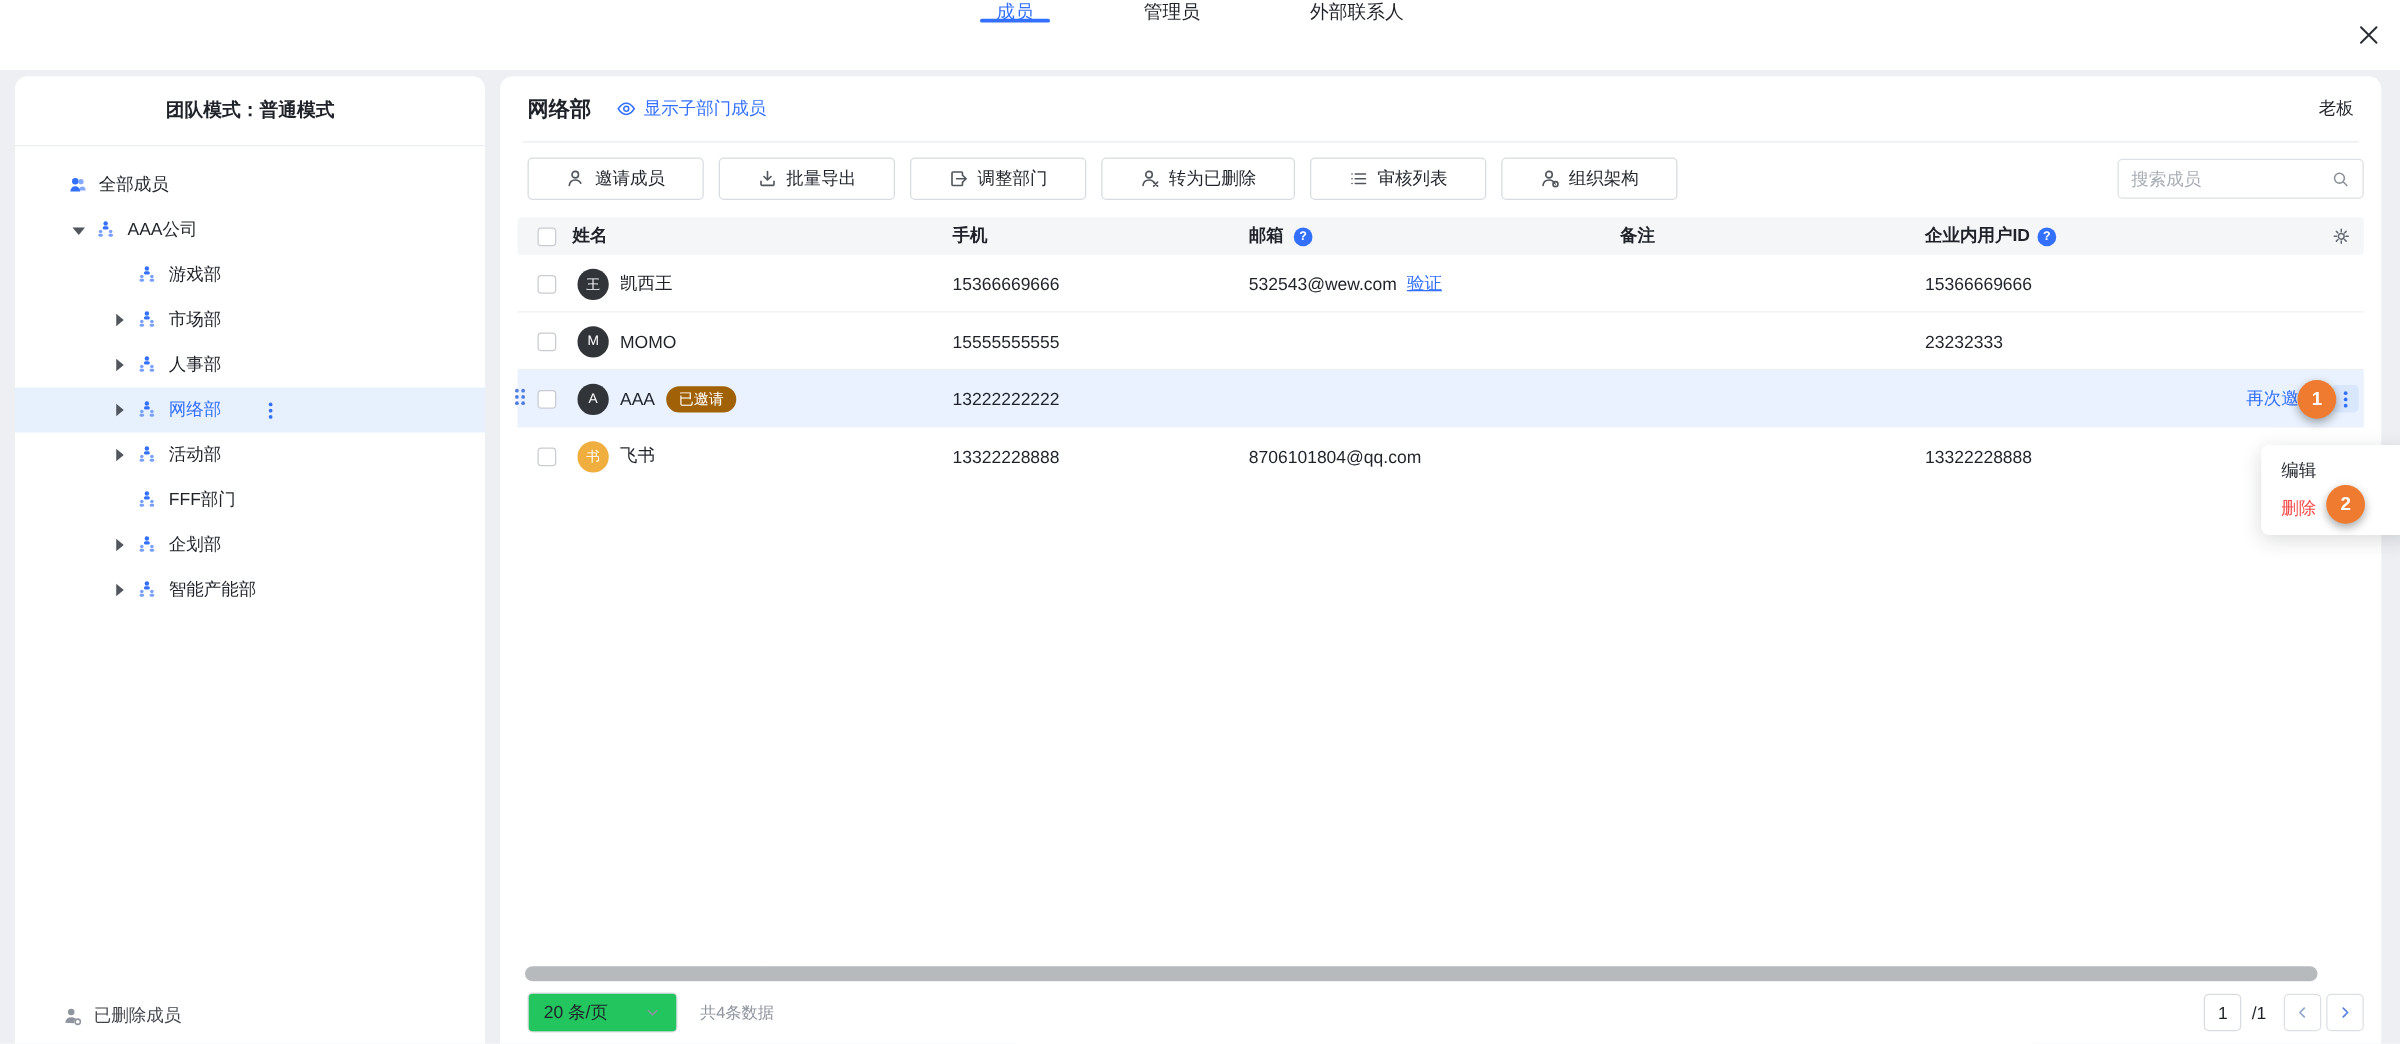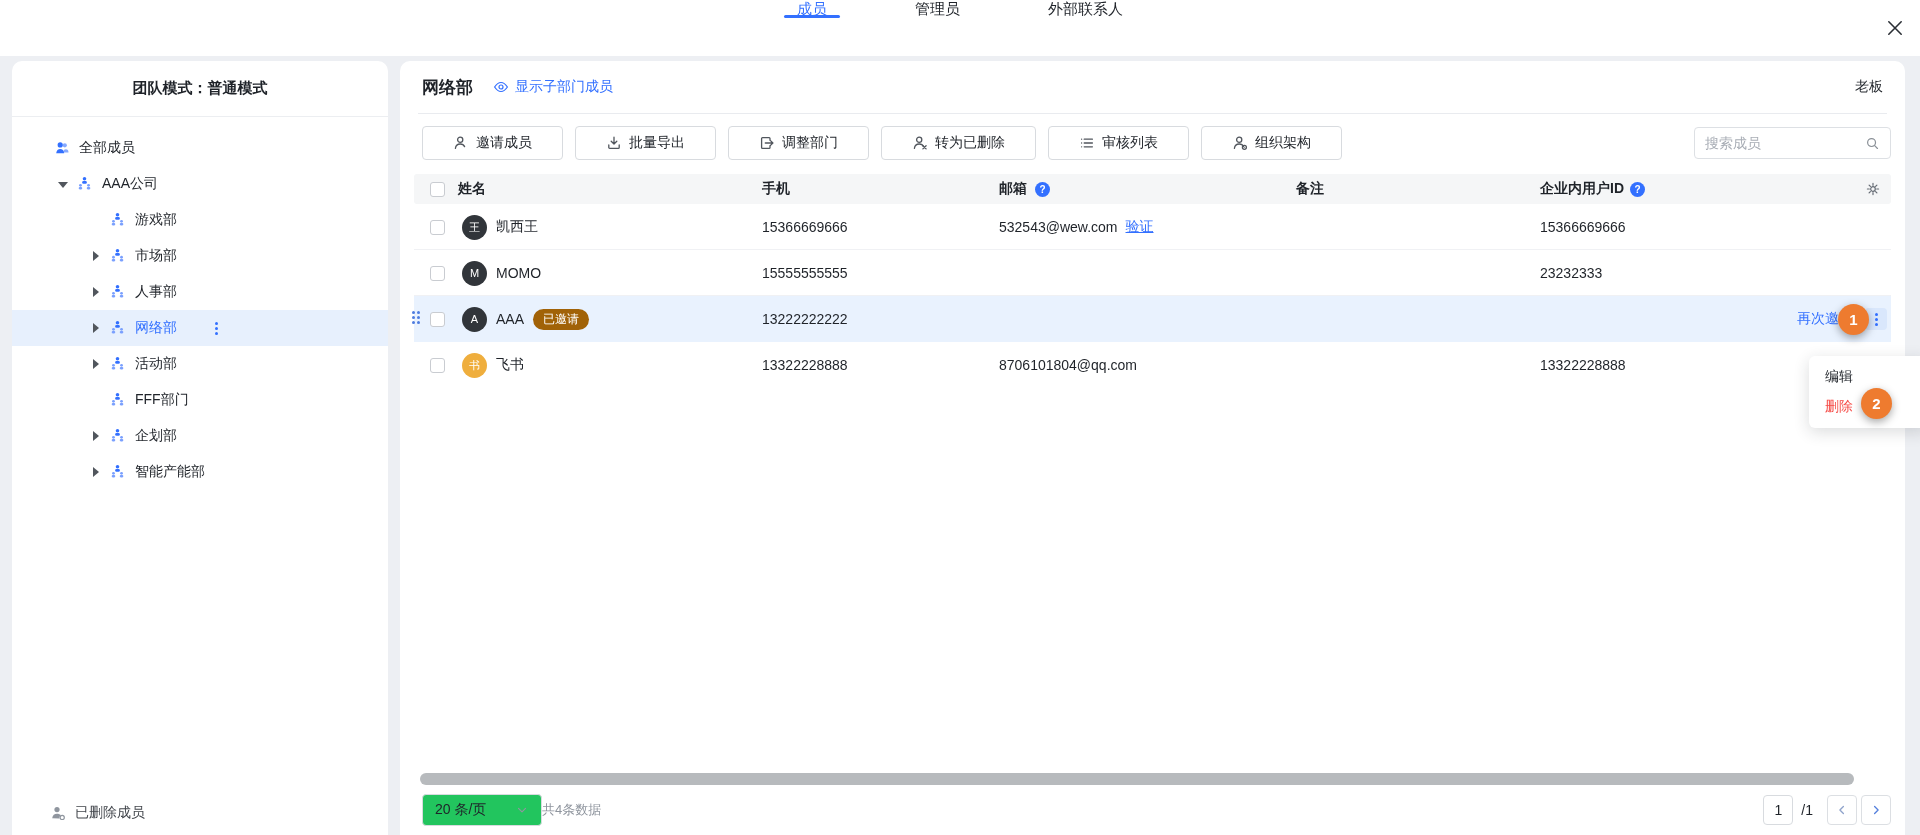--- a/index.html
+++ b/index.html
@@ -76,21 +76,21 @@
   .handle{position:absolute;left:-2px;top:15px;display:grid;grid-template-columns:3px 3px;gap:2px;cursor:grab}
   .handle i{width:3px;height:3px;border-radius:50%;background:#4e7ce0}
   .more-btn{width:22px;height:22px;border-radius:4px;background:#d9e7fc;display:flex;flex-direction:column;align-items:center;justify-content:center;gap:2px;cursor:pointer}
   .more-btn i{width:3px;height:3px;border-radius:50%;background:#3370ff}
   .col-gear{position:absolute;right:10px;top:7px;cursor:pointer}
 
   
   .hscroll{position:absolute;left:20px;top:712px;width:1434px;height:12px;border-radius:6px;background:#b7babd;cursor:pointer}
   .footer{position:absolute;left:0;right:0;top:733px;display:flex;align-items:center;padding:0 14px 0 22px}
   .psize{width:120px;height:32px;border:1px solid #d8dbdf;border-radius:4px;display:flex;align-items:center;justify-content:space-between;padding:0 12px;cursor:pointer;background:#22c55e}
-  .total{color:#8f959e;font-size:13px}
+  .total{margin-left:18px;color:#8f959e;font-size:13px}
   .pager{margin-left:auto;display:flex;align-items:center}
   .pg-box{width:30px;height:30px;border:1px solid #d8dbdf;border-radius:4px;display:flex;align-items:center;justify-content:center}
   .pg-sep{margin:0 14px 0 8px}
   .pg-btn{width:30px;height:30px;border:1px solid #dcdfe3;border-radius:4px;display:flex;align-items:center;justify-content:center;cursor:pointer;background:#fff}
   .pg-btn + .pg-btn{margin-left:4px}
 
   
   .ctx{position:absolute;left:1809px;top:356px;width:118px;height:72px;background:#fff;border-radius:6px 0 0 6px;box-shadow:0 4px 16px rgba(31,35,41,.16);padding-top:6px;z-index:30}
   .ctx-item{height:30px;display:flex;align-items:center;padding-left:16px;cursor:pointer}
   .ctx-item.danger{color:#f54a45}

